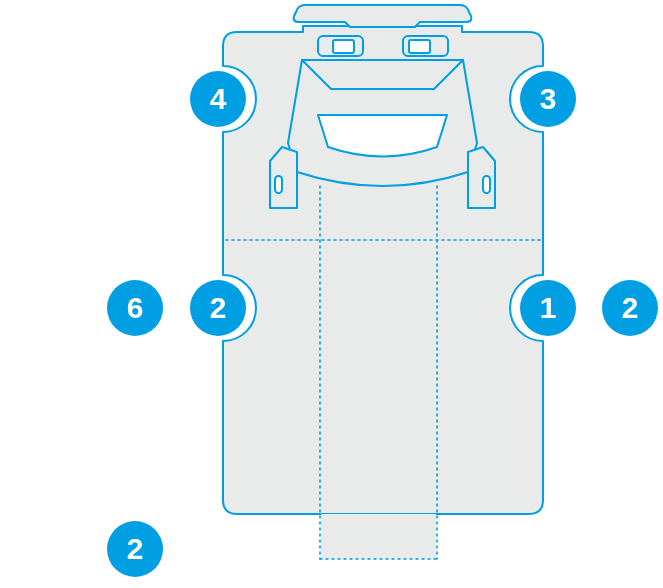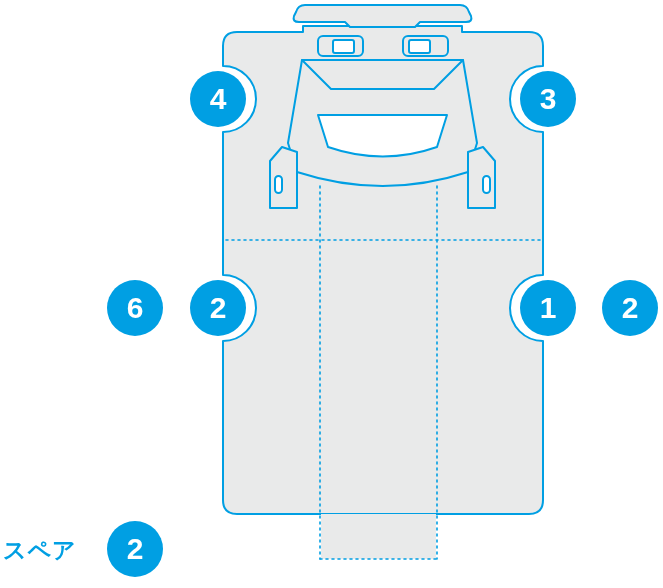--- a/index.html
+++ b/index.html
@@ -90,17 +90,16 @@
   <div class="badge" style="left:520px; top:71px;">3</div>
 
   <div class="badge" style="left:190px; top:280px;">2</div>
 
   <div class="badge" style="left:520px; top:280px;">1</div>
 
   <div class="badge" style="left:107px; top:280px;">6</div>
 
   <div class="badge" style="left:602px; top:280px;">2</div>
 
-  <div class="spare-label">スペア</div>
 
   <div class="badge" style="left:107px; top:521px;">2</div>
 
 </div>
 
 </body></html>

